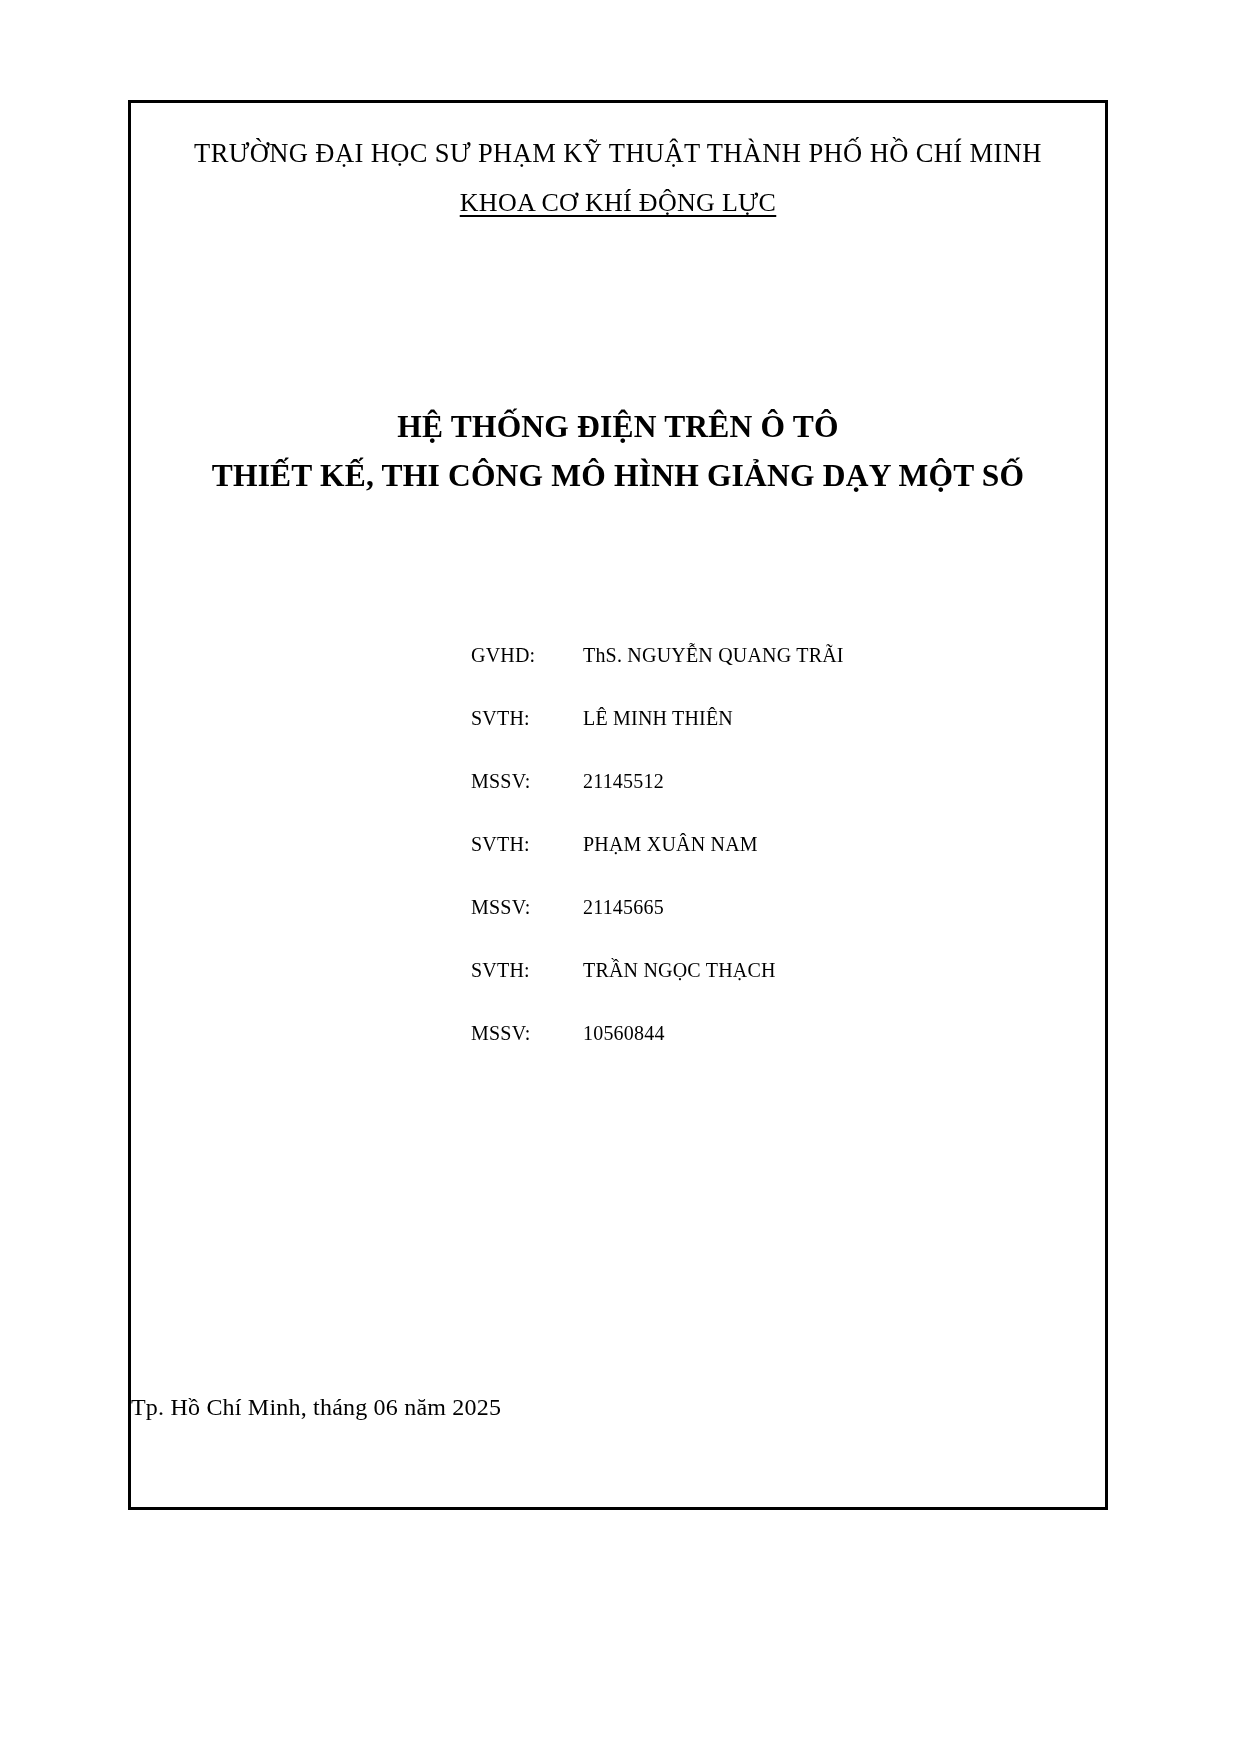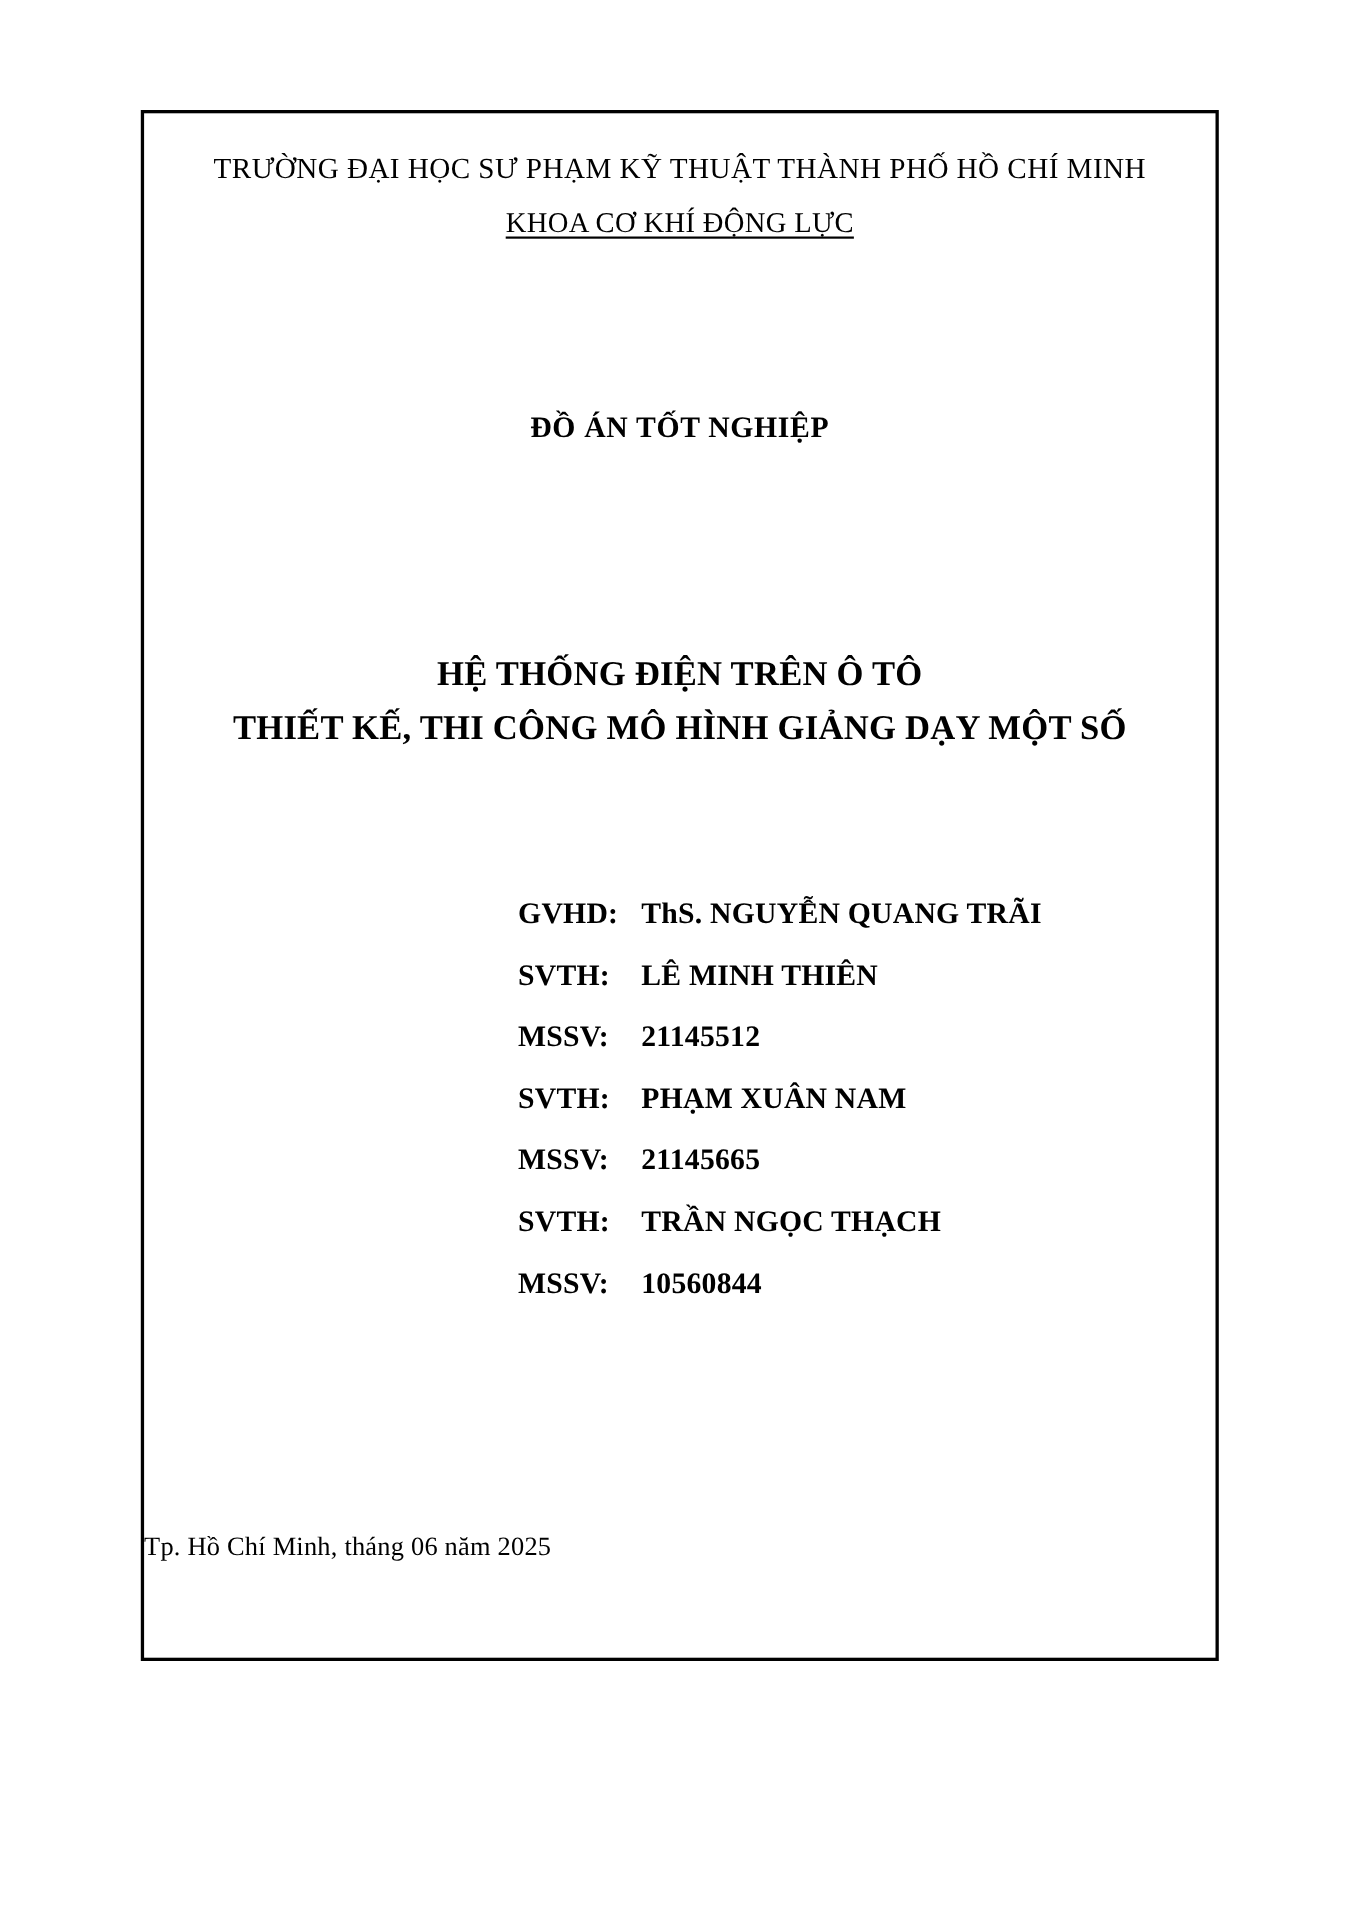--- a/index.html
+++ b/index.html
@@ -84,32 +84,33 @@
     white-space: nowrap;
   }
 
   .people {
     margin-top: 130px;
     padding-left: 300px;
   }
   .person-row {
     display: flex;
     align-items: baseline;
-    font-size: 27px;
-    font-weight: bold;
+    font-size: 20px;
+    font-weight: normal;
     line-height: 1.0;
     margin-bottom: 29px;
     letter-spacing: 0.2px;
   }
   .person-row .lbl {
     width: 112px;
     flex: 0 0 112px;
   }
   .person-row .val {
     white-space: nowrap;
+    margin-top: 14px;
   }
 
   .footer-place {
     position: absolute;
     left: 0;
     right: 0;
     bottom: 86px;
     font-size: 24px;
     letter-spacing: 0.2px;
   }
@@ -118,21 +119,20 @@
 <body>
 
 <div class="page">
   <div class="border-frame">
     <div class="content">
 
       <div class="uni-name">TRƯỜNG ĐẠI HỌC SƯ PHẠM KỸ THUẬT THÀNH PHỐ HỒ CHÍ MINH</div>
 
       <div class="faculty">KHOA CƠ KHÍ ĐỘNG LỰC</div>
 
-      <div class="doc-type">ĐỒ ÁN TỐT NGHIỆP</div>
 
       <div class="title-block">
         <div class="title-line">HỆ THỐNG ĐIỆN TRÊN Ô TÔ</div>
         <div class="title-line">THIẾT KẾ, THI CÔNG MÔ HÌNH GIẢNG DẠY MỘT SỐ</div>
       </div>
 
       <div class="people">
         <div class="person-row">
           <span class="lbl">GVHD:</span>
           <span class="val">ThS. NGUYỄN QUANG TRÃI</span>

